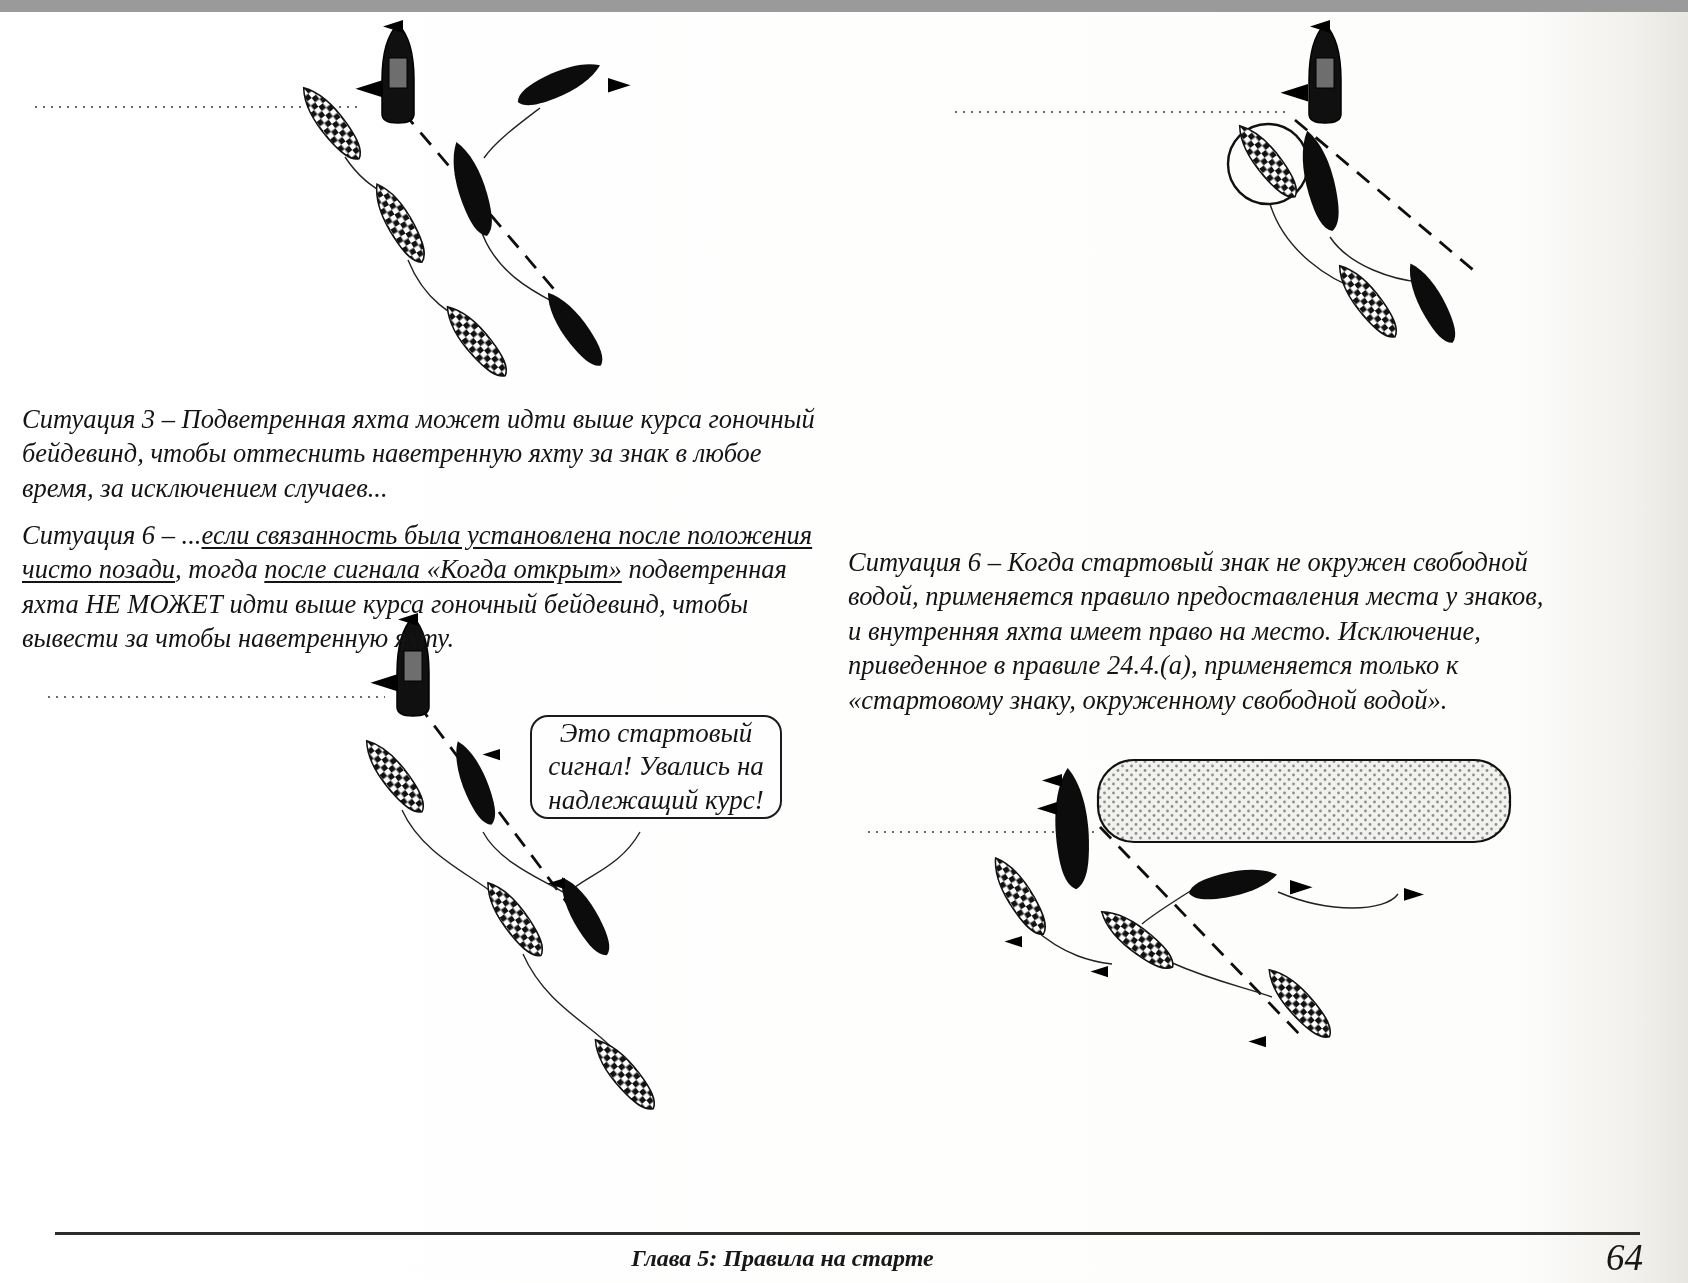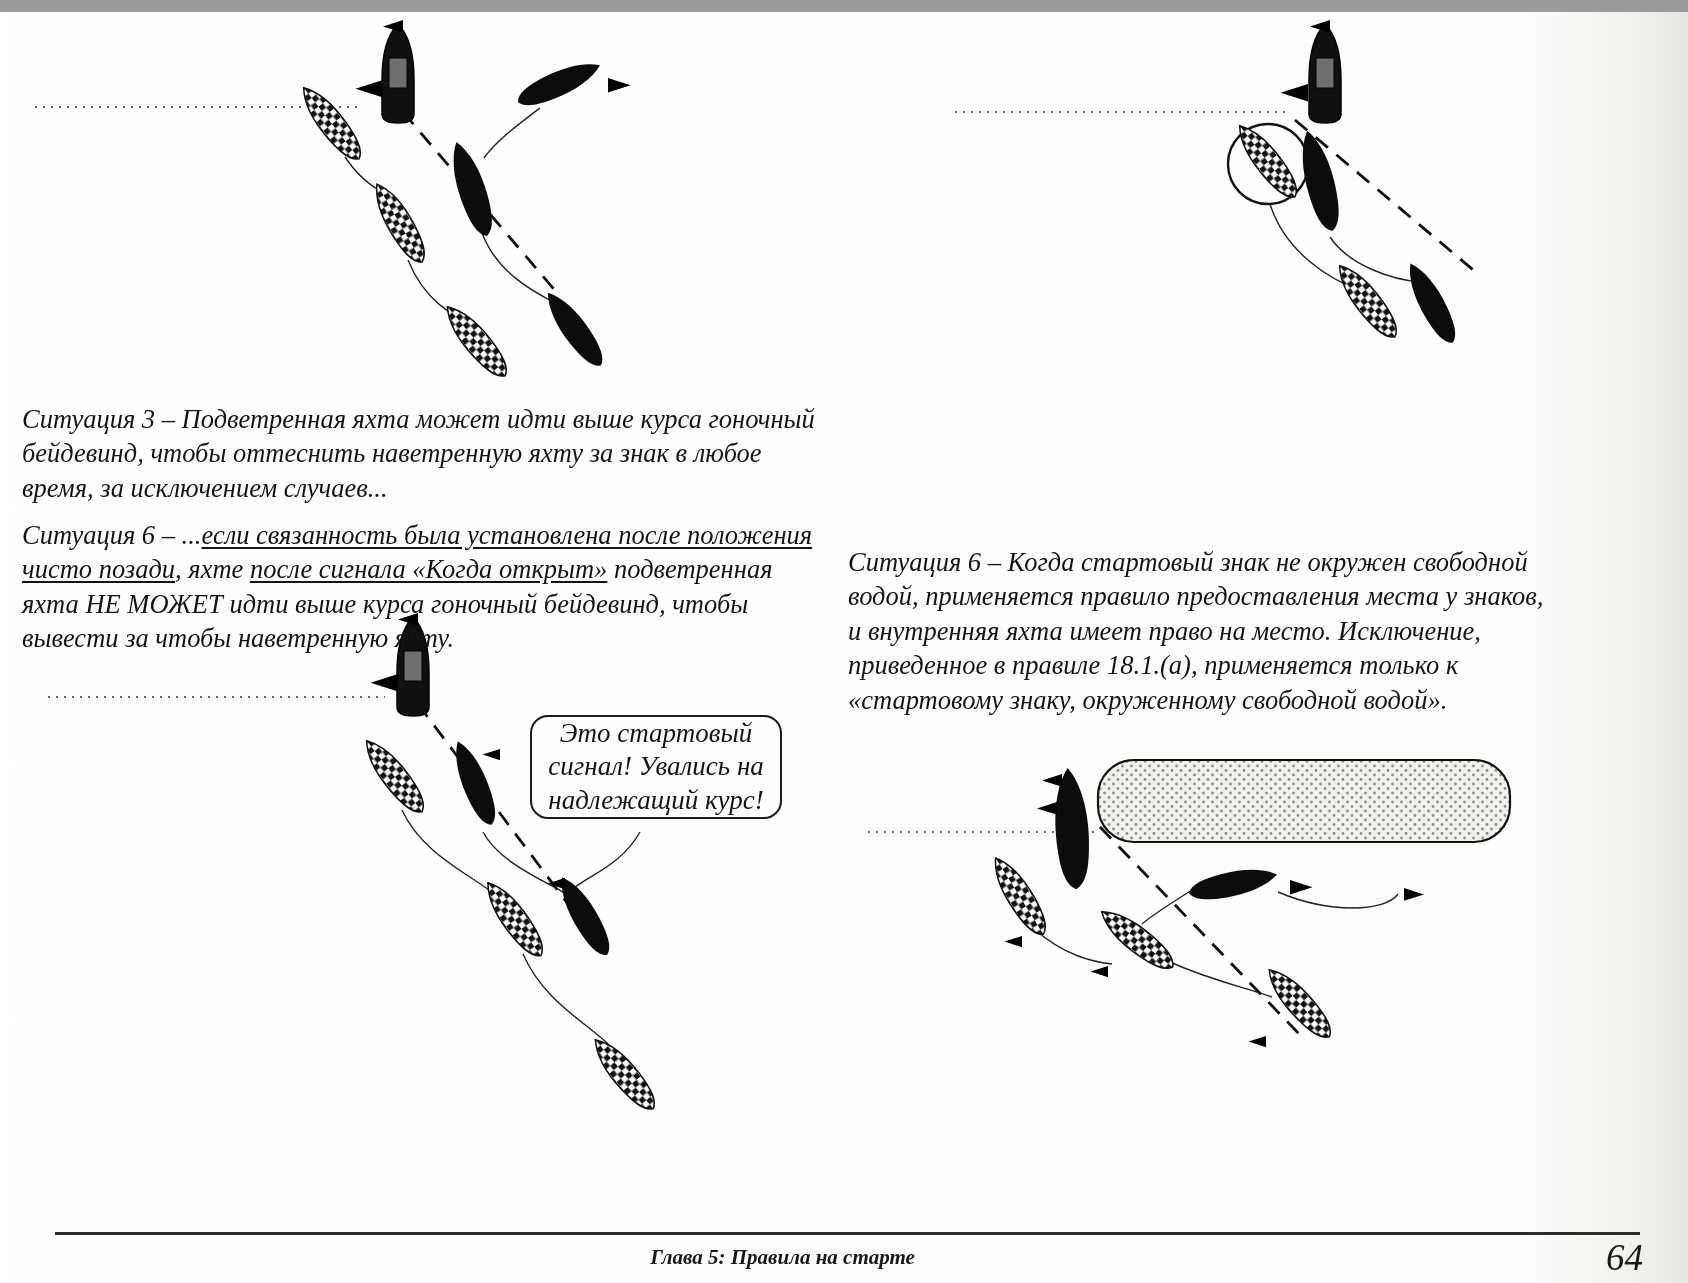--- a/index.html
+++ b/index.html
@@ -23,21 +23,21 @@
   .sit .u { text-decoration:underline; text-underline-offset:3px; }
   .bubble {
     position:absolute; left:530px; top:703px; width:252px;
     border:2px solid #1b1b1b; border-radius:18px;
     background:#fefefe; padding:0 12px;
     font-style:italic; font-size:27px; line-height:1.24; text-align:center;
     color:#141414;
   }
   .footer-rule  { position:absolute; left:55px; width:1585px; top:1220px; border-top:3px solid #2c2c2c; }
   .footer-title { position:absolute; left:0; width:1565px; top:1233px; text-align:center;
-                  font-style:italic; font-weight:bold; font-size:21px; color:#171717; }
+                  font-style:italic; font-weight:bold; font-size:24px; color:#171717; }
   .page-number  { position:absolute; right:45px; top:1224px; font-style:italic; font-size:37px; color:#171717; }
 </style>
 </head>
 <body>
 
 <div class="page">
 
   <svg class="diagram-layer" viewBox="0 0 1688 1283">
     <defs>
       <path id="hull" d="M0,-46 C9,-34 13,-14 12,8 C11,28 8,40 0,44 C-8,40 -11,28 -12,8 C-13,-14 -9,-34 0,-46 Z"></path>
@@ -132,26 +132,26 @@
       <use href="#hull" transform="translate(1300,992) rotate(-42)" fill="url(#chk)" stroke="#111" stroke-width="1.5"></use>
       <use href="#flag" transform="translate(1266,1024) scale(0.7)" fill="#000"></use>
     </g>
   </svg>
 
   <p class="sit" style="left:22px; top:390px; width:800px;">
     <span>Ситуация 3</span><span> –  Подветренная яхта может идти выше курса гоночный бейдевинд, чтобы оттеснить наветренную яхту за знак в любое время, за исключением случаев...</span>
   </p>
 
   <p class="sit" style="left:22px; top:506px; width:812px;">
-    <span>Ситуация 6</span><span> – ...</span><span class="u">если связанность была установлена после положения чисто позади</span><span>, яхте </span><span class="u">после сигнала «Когда открыт»</span><span> подветренная яхта НЕ МОЖЕТ идти выше курса гоночный бейдевинд, чтобы вывести за чтобы наветренную яхту.</span>
+    <span>Ситуация 6</span><span> – ...</span><span class="u">если связанность была установлена после положения чисто позади</span><span>, тогда </span><span class="u">после сигнала «Когда открыт»</span><span> подветренная яхта НЕ МОЖЕТ идти выше курса гоночный бейдевинд, чтобы вывести за чтобы наветренную яхту.</span>
   </p>
 
 
   <p class="sit" style="left:848px; top:533px; width:700px;">
-    <span>Ситуация 6</span><span> –  Когда стартовый знак не окружен свободной водой, применяется правило предоставления места у знаков, и внутренняя яхта имеет право на место. Исключение, приведенное в правиле 18.1.(а), применяется только к «стартовому знаку, окруженному свободной водой».</span>
+    <span>Ситуация 6</span><span> –  Когда стартовый знак не окружен свободной водой, применяется правило предоставления места у знаков, и внутренняя яхта имеет право на место. Исключение, приведенное в правиле 24.4.(а), применяется только к «стартовому знаку, окруженному свободной водой».</span>
   </p>
 
   <div class="bubble">
     <span>Это стартовый сигнал! Увались на надлежащий курс!</span>
   </div>
 
   <div class="footer-rule"></div>
   <div class="footer-title">Глава 5: Правила на старте</div>
   <div class="page-number">64</div>
 

